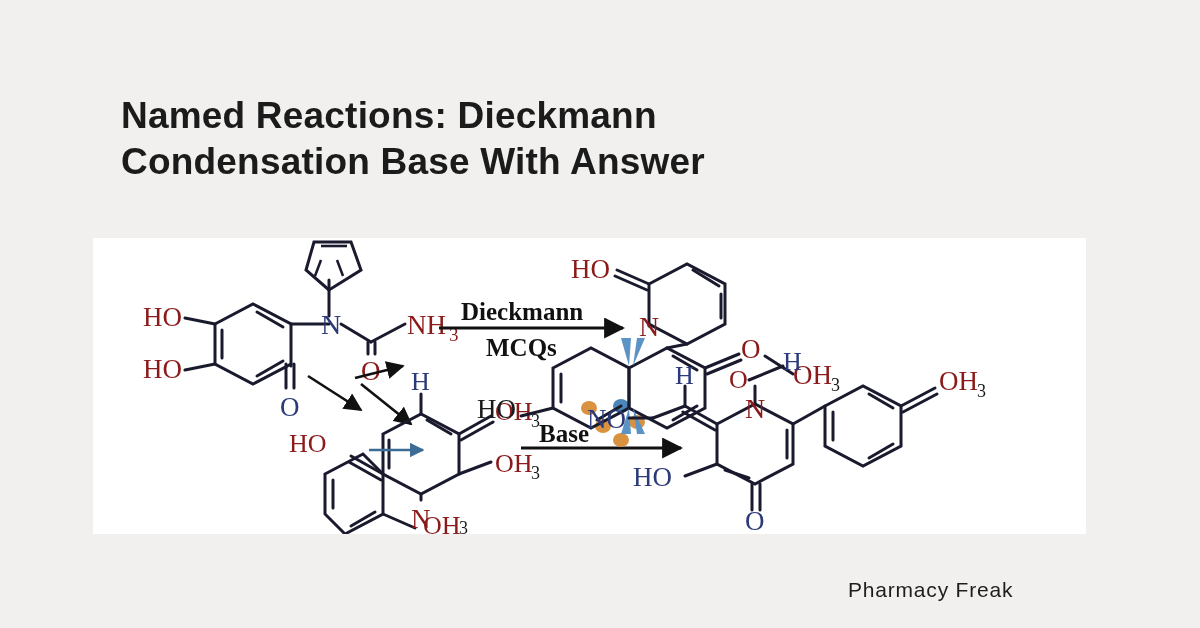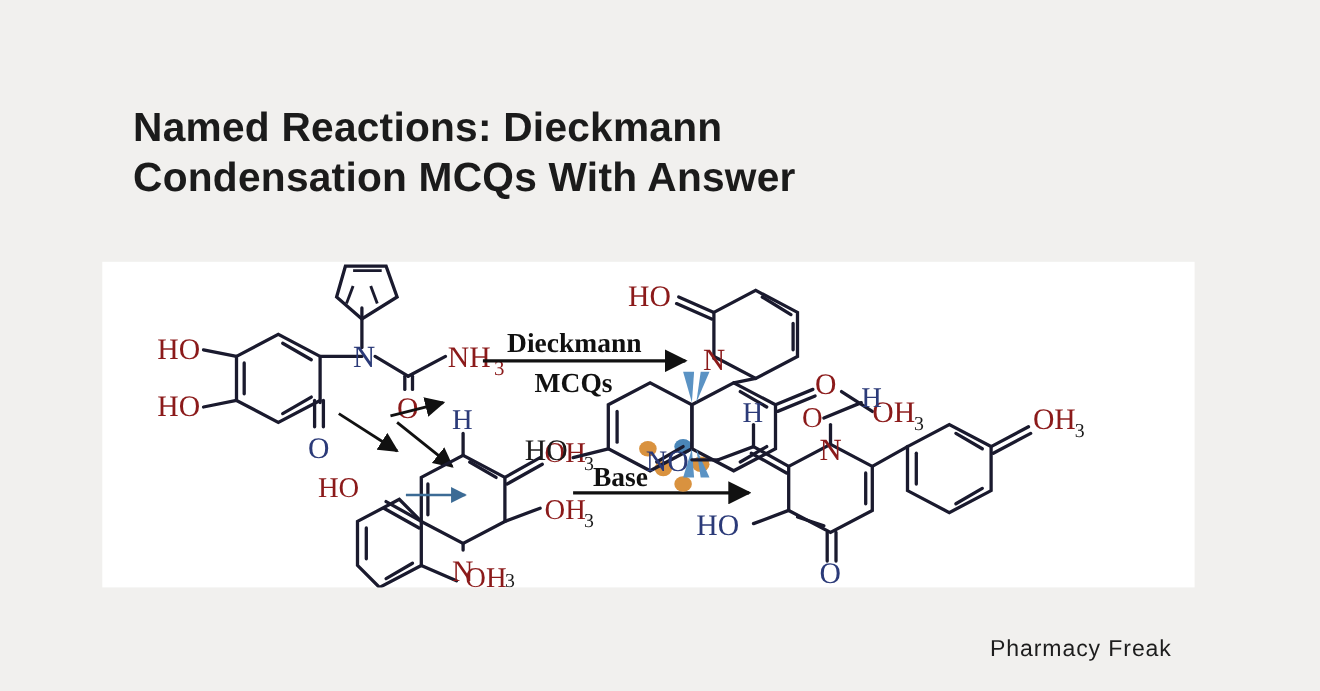--- a/index.html
+++ b/index.html
@@ -42,37 +42,37 @@
   }
   .scheme {
     position: absolute;
     left: 0;
     top: 0;
     width: 993px;
     height: 296px;
   }
   .footer {
     position: absolute;
-    left: 900px;
+    left: 848px;
     top: 578px;
     font-family: "Liberation Sans", sans-serif;
     font-size: 21px;
     letter-spacing: 0.8px;
     color: #1d1d1d;
   }
   svg { display: block; }
   text { font-family: "Liberation Serif", serif; }
 </style>
 </head>
 <body>
 
 <div id="page">
 
   <div class="title">Named Reactions: Dieckmann
-Condensation MCQs With Answer</div>
+Condensation Base With Answer</div>
 
   <div class="panel">
     <svg class="scheme" viewBox="0 0 993 296" width="993" height="296">
       <defs>
         <marker id="ah" viewBox="0 0 10 10" refX="9" refY="5" markerWidth="7" markerHeight="7" orient="auto-start-reverse">
           <path d="M 0 0 L 10 5 L 0 10 z" fill="#111"></path>
         </marker>
         <marker id="ahb" viewBox="0 0 10 10" refX="9" refY="5" markerWidth="6" markerHeight="6" orient="auto-start-reverse">
           <path d="M 0 0 L 10 5 L 0 10 z" fill="#3c6b95"></path>
         </marker>

